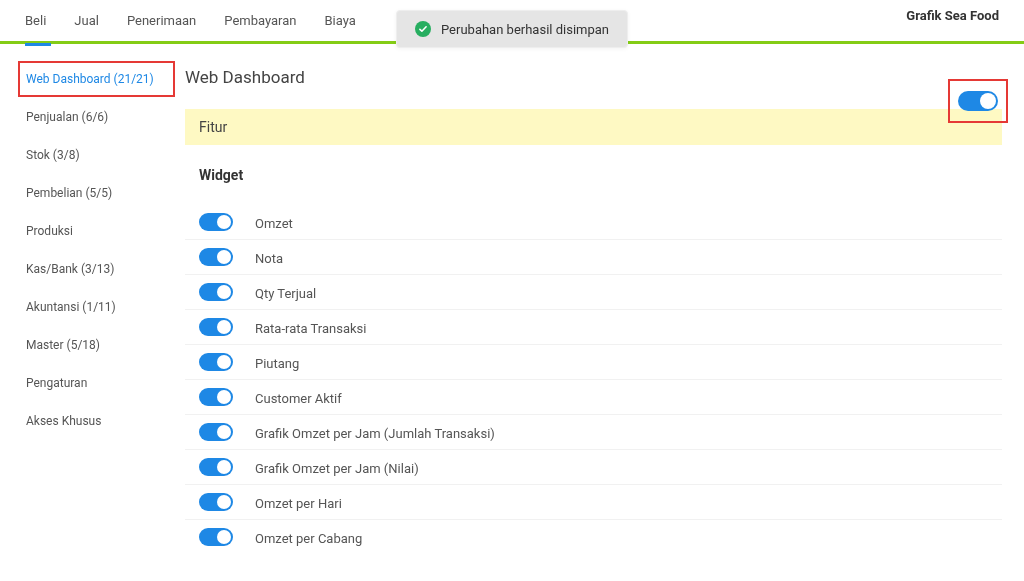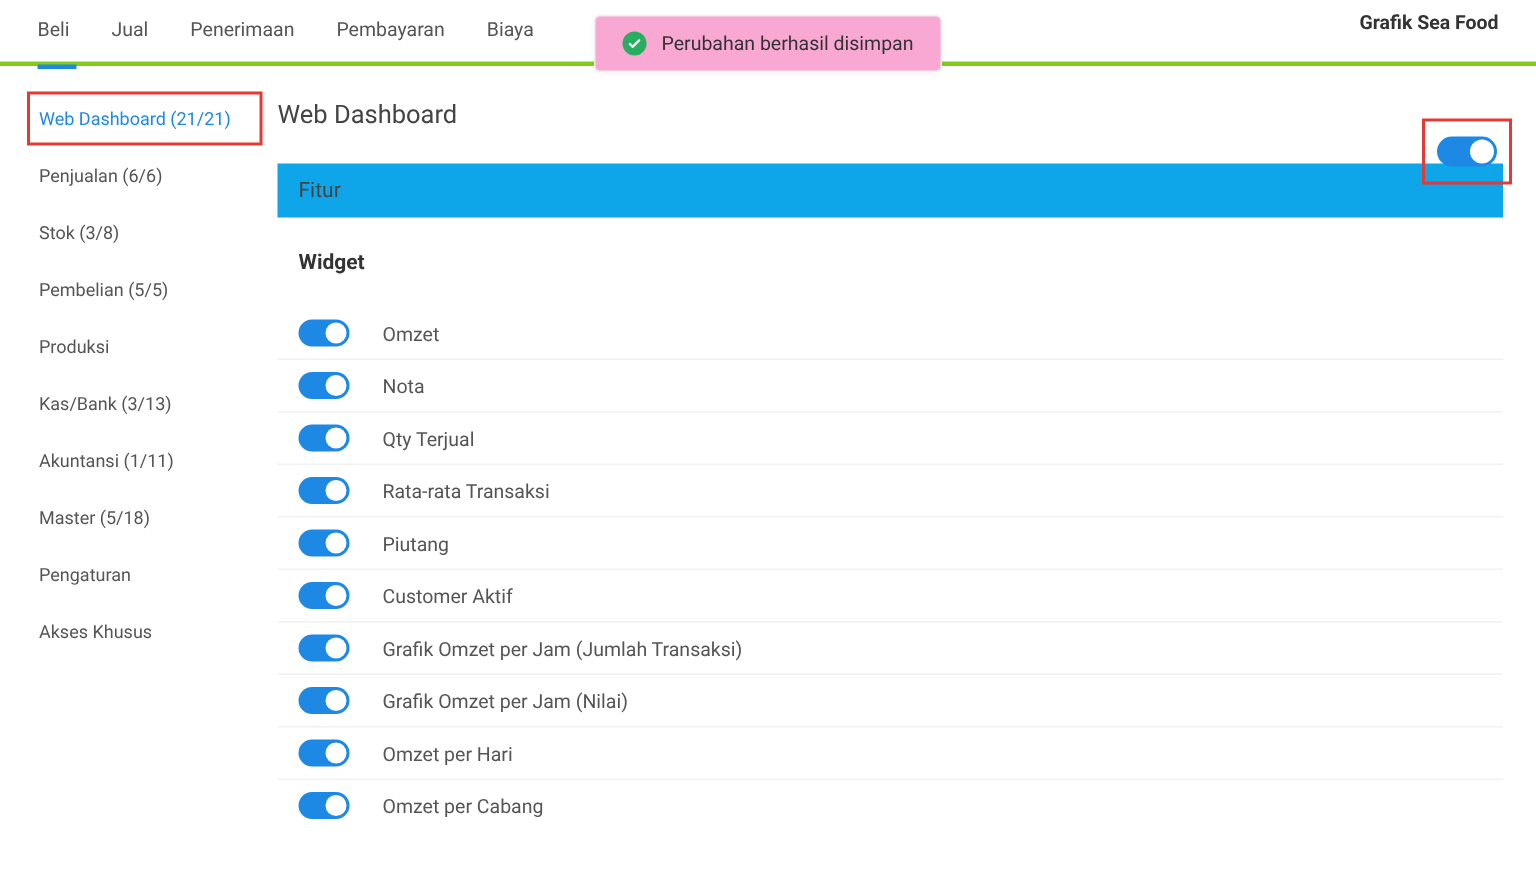--- a/index.html
+++ b/index.html
@@ -48,21 +48,21 @@
     display:block;
     height:10px;
   }
 
   
   .toast {
     position: absolute;
     left: 50%;
     top: 10px;
     transform: translateX(-50%);
-    background: #f9a8d4;
+    background: #e5e5e5;
     border: 1px solid #eee;
     border-radius: 4px;
     padding: 10px 18px;
     display: flex;
     align-items: center;
     box-shadow: 0 1px 4px rgba(0,0,0,0.05);
     z-index: 10;
   }
   .toast-icon {
     width: 16px;
@@ -129,21 +129,21 @@
 
   .master-switch-wrap {
     position: absolute;
     right: 16px;
     top: 18px;
     border: 2px solid #e53935;
     padding: 10px 8px;
   }
 
   .section-bar {
-    background: #0ea5e9;
+    background: #fef9c3;
     padding: 10px 14px;
     font-size: 14px;
     color: #444;
     margin-top: 22px;
   }
   .subheader {
     padding: 22px 14px;
     font-size: 14px;
     font-weight: 700;
     color: #333;

